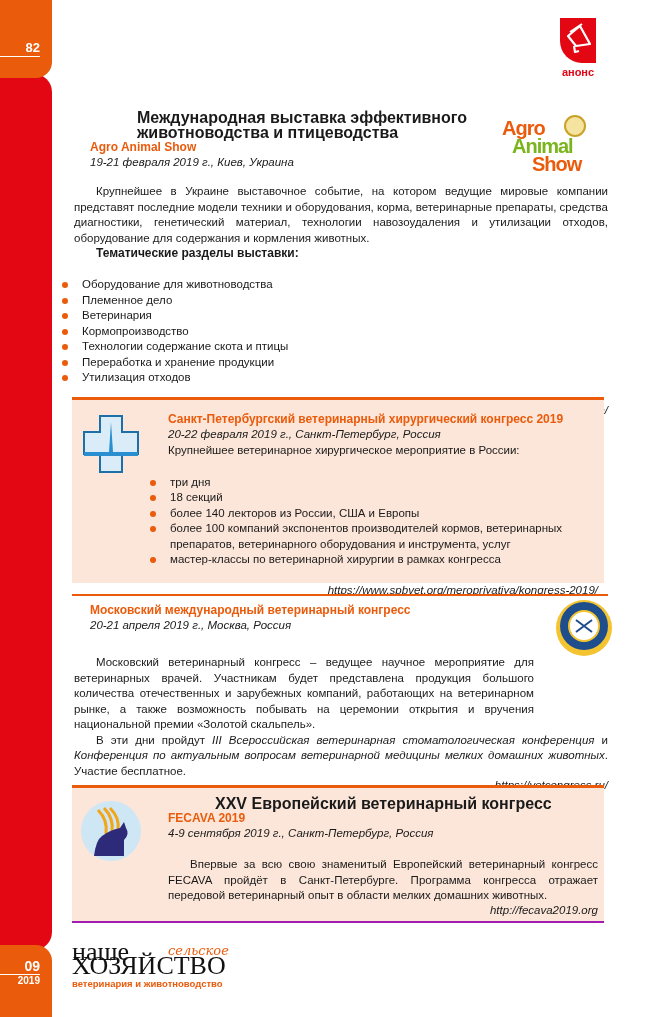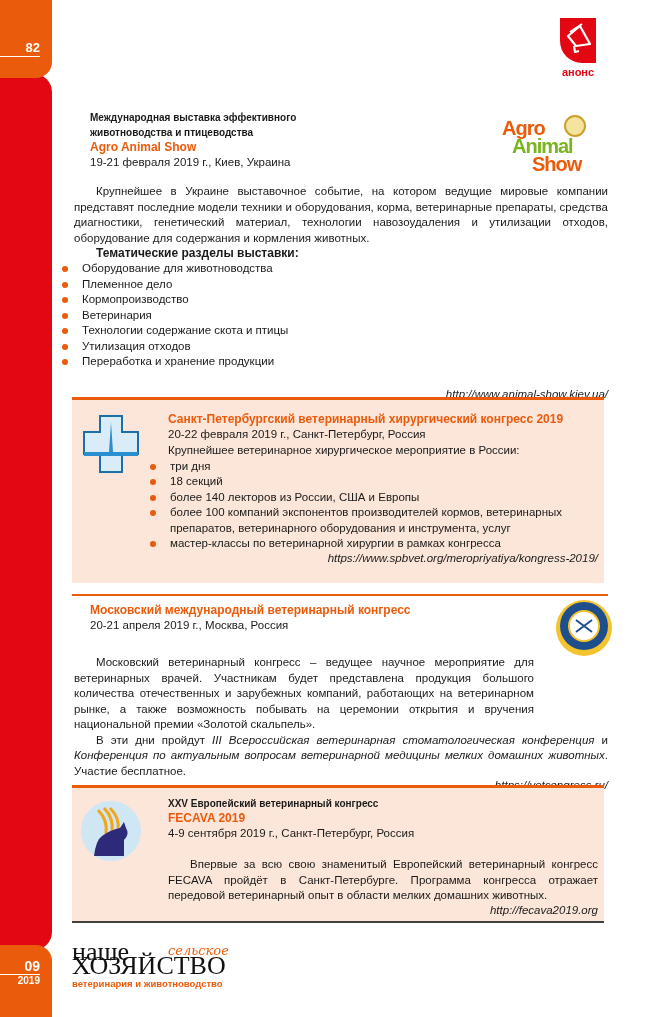--- a/index.html
+++ b/index.html
@@ -11,39 +11,39 @@
   .page-num { position:absolute; left:0; top:40px; width:40px; text-align:right; color:#fff; font-weight:bold; font-size:13px; border-bottom:1px solid #fff; padding-bottom:1px; }
   .issue { position:absolute; left:0; top:958px; width:40px; text-align:right; color:#fff; font-weight:bold; }
   .issue .num { display:block; font-size:14px; border-bottom:1px solid #fff; }
   .issue .yr { display:block; font-size:10px; }
 
   .anons { position:absolute; left:560px; top:18px; width:36px; }
   .anons .badge { width:36px; height:45px; background:#e30613; border-bottom-left-radius:22px; position:relative; }
   .anons .label { color:#e30613; font-weight:bold; font-size:11px; text-align:center; margin-top:3px; }
 
   .sec1 { position:absolute; left:90px; top:110px; width:520px; }
-  .h-bold { font-weight:bold; font-size:10px; line-height:15px; color:#1a1a1a; }
+  .h-bold { font-weight:bold; font-size:16px; line-height:15px; color:#1a1a1a;margin-left:47px; }
   .h-orange { font-weight:bold; font-size:12px; line-height:15px; color:#ea5b0c; }
-  .date { font-size:11.5px; line-height:15px; }
+  .date { font-style:italic; font-size:11.5px; line-height:15px; }
   .agro-logo { position:absolute; left:502px; top:115px; width:100px; height:60px;text-align:center; }
   .agro-logo .a1 { position:absolute; left:0; top:2px; font-size:20px; font-weight:bold; color:#ea5b0c; letter-spacing:-1px; }
   .agro-logo .a2 { position:absolute; left:10px; top:20px; font-size:20px; font-weight:bold; color:#7ab51d; letter-spacing:-1px; }
   .agro-logo .a3 { position:absolute; left:30px; top:38px; font-size:20px; font-weight:bold; color:#ea5b0c; letter-spacing:-1px; }
   .agro-logo .seal { position:absolute; left:62px; top:0; width:18px; height:18px; border-radius:50%; background:#f5e3a0; border:2px solid #c9a227; }
 
   .para { font-size:11.5px; line-height:15.5px; text-align:justify; }
   .indent { text-indent:22px; }
-  ul.bul { list-style:none; margin:0; padding:0; }
+  ul.bul { list-style:none; margin:16px; padding:0; }
   ul.bul li { position:relative; padding-left:24px; font-size:11.5px; line-height:15.5px; }
   ul.bul li::before { content:""; position:absolute; left:4px; top:5px; width:6px; height:6px; border-radius:50%; background:#ea5b0c; }
   .url { font-style:italic; font-size:11.5px; text-align:right; }
 
   .box { position:absolute; left:72px; width:532px; background:#fbe6d9; border-top:3px solid #ea5b0c; }
   .box.b1 { top:397px; height:183px; }
-  .box.b2 { top:785px; height:133px; border-bottom:2px solid #404040; }
+  .box.b2 { top:785px; height:133px; border-bottom:2px solid #a21caf; }
   .divider { position:absolute; left:72px; width:536px; height:0; border-top:2px solid #ea5b0c; }
 </style>
 </head>
 <body>
 
 <div class="sidebar-mid"></div>
 <div class="sidebar-top"></div>
 <div class="sidebar-bot"></div>
 <div class="page-num">82</div>
 <div class="issue">
@@ -76,25 +76,25 @@
   <span class="a2">Animal</span>
   <span class="a3">Show</span>
 </div>
 
 <div style="position:absolute; left:74px; top:184px; width:534px;">
   <div class="para indent">Крупнейшее в Украине выставочное событие, на котором ведущие мировые компании представят последние модели техники и оборудования, корма, ветеринарные препараты, средства диагностики, генетический материал, технологии навозоудаления и утилизации отходов, оборудование для содержания и кормления животных.</div>
   <div style="font-weight:bold; font-size:12px; line-height:15px; padding-left:22px;">Тематические разделы выставки:</div>
   <ul class="bul" style="margin-left:-16px;">
     <li>Оборудование для животноводства</li>
     <li>Племенное дело</li>
+    <li>Ветеринария</li>
     <li>Кормопроизводство</li>
-    <li>Ветеринария</li>
     <li>Технологии содержание скота и птицы</li>
+    <li>Переработка и хранение продукции</li>
     <li>Утилизация отходов</li>
-    <li>Переработка и хранение продукции</li>
   </ul>
   <div class="url" style="margin-top:18px;">http://www.animal-show.kiev.ua/</div>
 </div>
 
 <div class="box b1">
   <div style="position:absolute; left:8px; top:12px; width:62px; height:64px;">
     <svg width="62" height="64" viewBox="0 0 62 64">
       <path d="M20 4 H42 V20 H58 V42 H42 V60 H20 V42 H4 V20 H20 Z" fill="#d9ecf7" stroke="#1c6fa8" stroke-width="2"></path>
       <rect x="4" y="40" width="54" height="4" fill="#2a8fd0"></rect>
       <path d="M31 10 L33 40 L29 40 Z" fill="#2a8fd0"></path>

